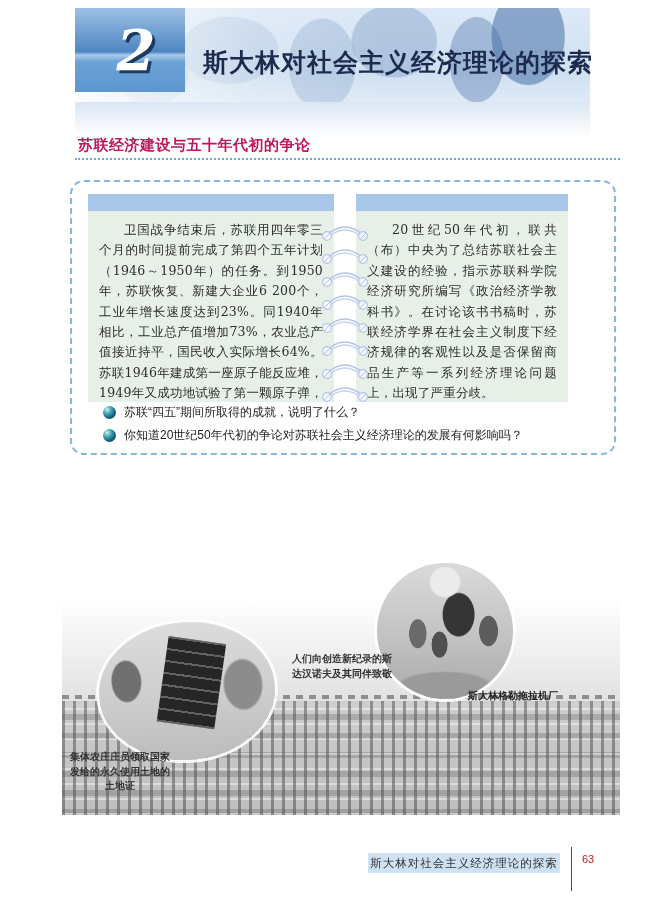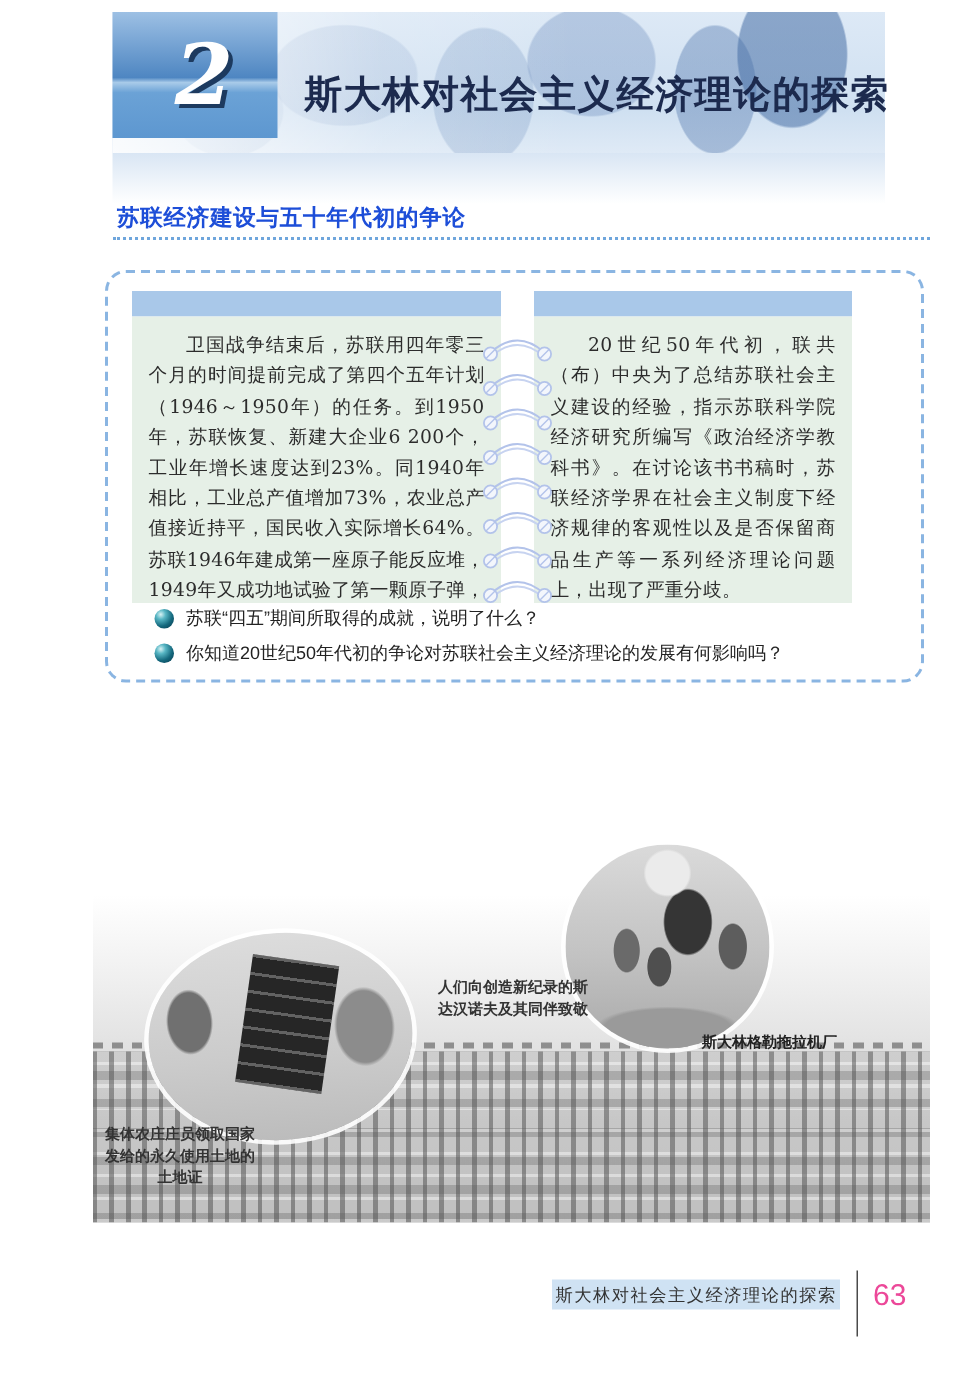--- a/index.html
+++ b/index.html
@@ -39,21 +39,21 @@
   }
   .lesson-title {
     position:absolute; left:203px; top:46px; z-index:3;
     font-family:"DejaVu Serif", serif; font-size:25px; font-weight:bold;
     color:#1c2a4e; letter-spacing:1px; white-space:nowrap;
   }
 
   
   .section-heading {
     position:absolute; left:78px; top:136px;
-    font-size:15px; font-weight:bold; color:#1d4ed8; letter-spacing:0.5px; white-space:nowrap;
+    font-size:15px; font-weight:bold; color:#be185d; letter-spacing:0.5px; white-space:nowrap;
   }
   .dotted-rule {
     position:absolute; left:75px; top:158px; width:545px; height:0;
     border-top:2px dotted #6fa6dc;
   }
 
   
   .info-box {
     position:absolute; left:70px; top:180px; width:546px; height:275px;
     border:2px dashed #8ab5e2; border-radius:14px; background:#ffffff;
@@ -139,21 +139,21 @@
   .cap-factory   { position:absolute; left:408px; top:127px; white-space:nowrap; color:#222; }
   .cap-land      { position:absolute; left:8px;   top:188px; width:104px; text-align:center; }
 
   
   .footer-bar {
     position:absolute; left:368px; top:853px; width:192px; height:20px;
     background:#cfe2f3; display:flex; align-items:center; justify-content:center;
   }
   .footer-title { font-size:11.5px; color:#333; letter-spacing:1px; white-space:nowrap; }
   .footer-line { position:absolute; left:571px; top:847px; width:1px; height:44px; background:#4a4a4a; }
-  .page-number { position:absolute; left:582px; top:853px; font-size:20px; color:#ec4899; }
+  .page-number { position:absolute; left:582px; top:853px; font-size:11px; color:#b91c1c; }
 </style>
 </head>
 <body>
 
 <div class="page">
 
   <div class="header-band"></div>
   <div class="header-fade"></div>
   <div class="unit-box">
     <div class="unit-num">2</div>

